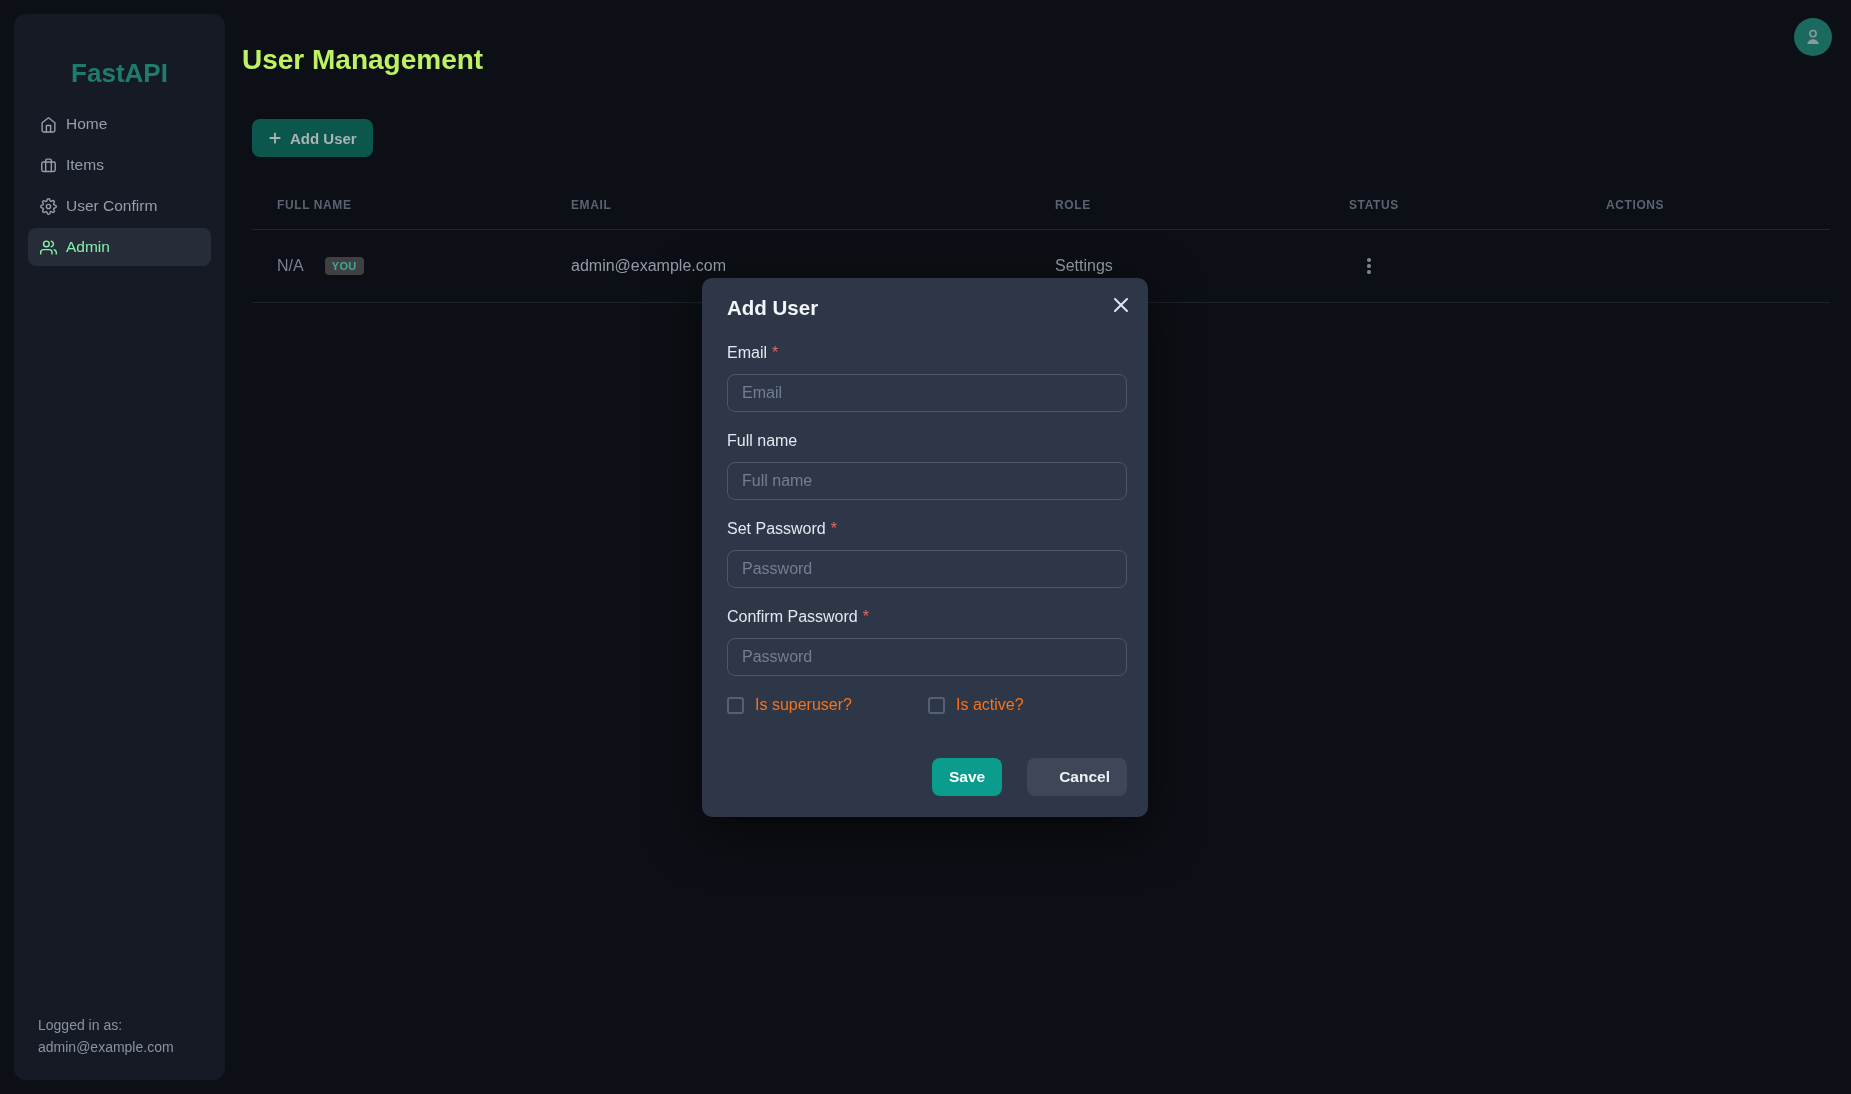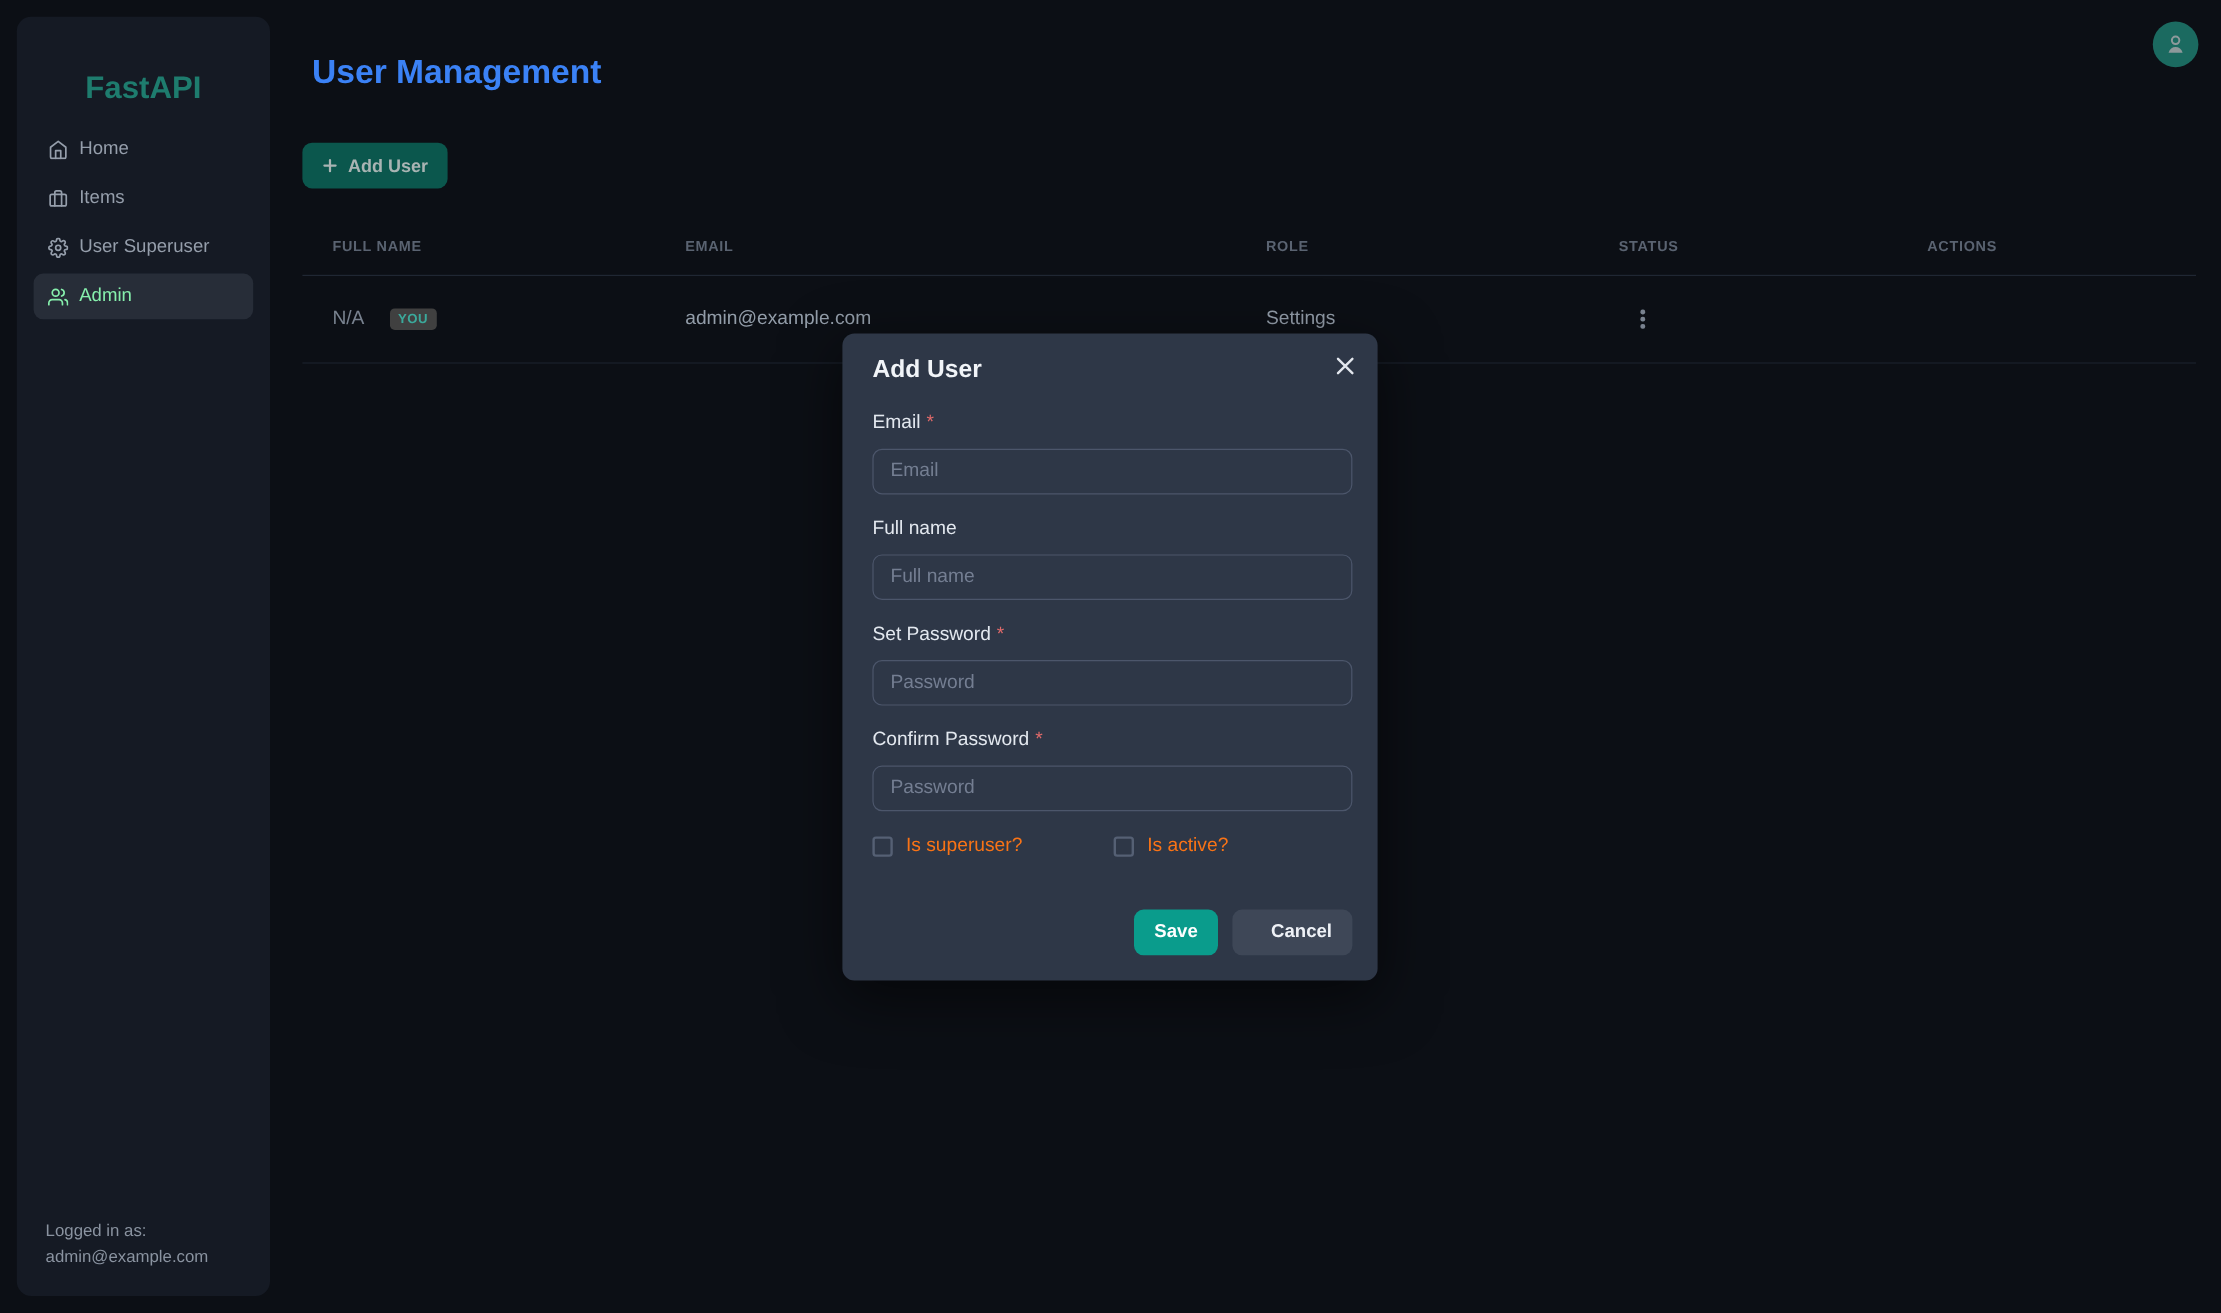--- a/index.html
+++ b/index.html
@@ -34,21 +34,21 @@
 
   
   .avatar-btn {
     position: absolute; left: 1794px; top: 18px;
     width: 38px; height: 38px; border-radius: 50%;
     background: #1b6a60; border: none; cursor: pointer;
     display: flex; align-items: center; justify-content: center;
   }
 
   
-  .page-title { position: absolute; left: 260px; top: 44px; font-size: 28px; font-weight: 700; color: #3b82f6; }
+  .page-title { position: absolute; left: 242px; top: 44px; font-size: 28px; font-weight: 700; color: #bef264; }
 
   .add-user-btn {
     position: absolute; left: 252px; top: 119px; height: 38px;
     display: flex; align-items: center; gap: 8px; padding: 0 16px;
     background: #0b574d; color: #a9b4b3;
     border: none; border-radius: 8px; font-size: 15px; font-weight: 700;
     font-family: inherit; cursor: pointer;
   }
 
   .table { position: absolute; left: 252px; top: 180px; width: 1578px; }
@@ -92,21 +92,21 @@
     font-family: inherit; outline: none; display: block;
   }
   .text-input::placeholder { color: #747e92; }
 
   .checkbox-row { display: flex; align-items: center; margin-top: 20px; }
   .checkbox-group { display: flex; align-items: center; gap: 11px; cursor: pointer; }
   .checkbox-group.first { width: 201px; }
   .checkbox-box { width: 17px; height: 17px; border: 2px solid #556074; border-radius: 3px; background: transparent; }
   .checkbox-label { font-size: 16px; color: #f97316; }
 
-  .modal-actions { display: flex; justify-content: flex-end; gap: 12px; margin-top: 44px; align-items: flex-end; }
+  .modal-actions { display: flex; justify-content: flex-end; gap: 25px; margin-top: 44px; align-items: flex-end; }
   .btn { height: 38px; padding: 0 17px; border: none; border-radius: 8px; font-size: 15.5px; font-weight: 700; font-family: inherit; cursor: pointer; }
   .btn-save { background: #0a9c8c; color: #fdfefe; }
   .btn-cancel { background: #3e4757; color: #eef1f6; padding-left: 32px; }
 </style>
 </head>
 <body>
 
 <aside class="sidebar">
   <div class="logo-row">
     <svg class="logo-mark" viewBox="0 0 32 32">
@@ -129,21 +129,21 @@
         <rect x="2.5" y="7" width="19" height="13.5" rx="2"></rect>
           <path d="M16 20.5V5a2 2 0 0 0-2-2h-4a2 2 0 0 0-2 2v15.5"></path>
       </svg>
       <span>Items</span>
     </li>
     <li class="nav-item">
       <svg class="nav-icon" viewBox="0 0 24 24" fill="none" stroke="currentColor" stroke-width="2" stroke-linecap="round" stroke-linejoin="round">
         <circle cx="12" cy="12" r="3"></circle>
         <path d="M19.4 15a1.65 1.65 0 0 0 .33 1.82l.06.06a2 2 0 0 1 0 2.83 2 2 0 0 1-2.83 0l-.06-.06a1.65 1.65 0 0 0-1.82-.33 1.65 1.65 0 0 0-1 1.51V21a2 2 0 0 1-2 2 2 2 0 0 1-2-2v-.09A1.65 1.65 0 0 0 9 19.4a1.65 1.65 0 0 0-1.82.33l-.06.06a2 2 0 0 1-2.83 0 2 2 0 0 1 0-2.83l.06-.06a1.65 1.65 0 0 0 .33-1.82 1.65 1.65 0 0 0-1.51-1H3a2 2 0 0 1-2-2 2 2 0 0 1 2-2h.09A1.65 1.65 0 0 0 4.6 9a1.65 1.65 0 0 0-.33-1.82l-.06-.06a2 2 0 0 1 0-2.83 2 2 0 0 1 2.83 0l.06.06a1.65 1.65 0 0 0 1.82.33H9a1.65 1.65 0 0 0 1-1.51V3a2 2 0 0 1 2-2 2 2 0 0 1 2 2v.09a1.65 1.65 0 0 0 1 1.51 1.65 1.65 0 0 0 1.82-.33l.06-.06a2 2 0 0 1 2.83 0 2 2 0 0 1 0 2.83l-.06.06a1.65 1.65 0 0 0-.33 1.82V9a1.65 1.65 0 0 0 1.51 1H21a2 2 0 0 1 2 2 2 2 0 0 1-2 2h-.09a1.65 1.65 0 0 0-1.51 1z"></path>
       </svg>
-      <span>User Superuser</span>
+      <span>User Confirm</span>
     </li>
     <li class="nav-item active">
       <svg class="nav-icon" viewBox="0 0 24 24" fill="none" stroke="currentColor" stroke-width="2" stroke-linecap="round" stroke-linejoin="round">
         <path d="M17 21v-2a4 4 0 0 0-4-4H5a4 4 0 0 0-4 4v2"></path>
           <circle cx="9" cy="7" r="4"></circle>
         <path d="M23 21v-2a4 4 0 0 0-3-3.87"></path>
           <path d="M16 3.13a4 4 0 0 1 0 7.75"></path>
       </svg>
       <span>Admin</span>
     </li>

